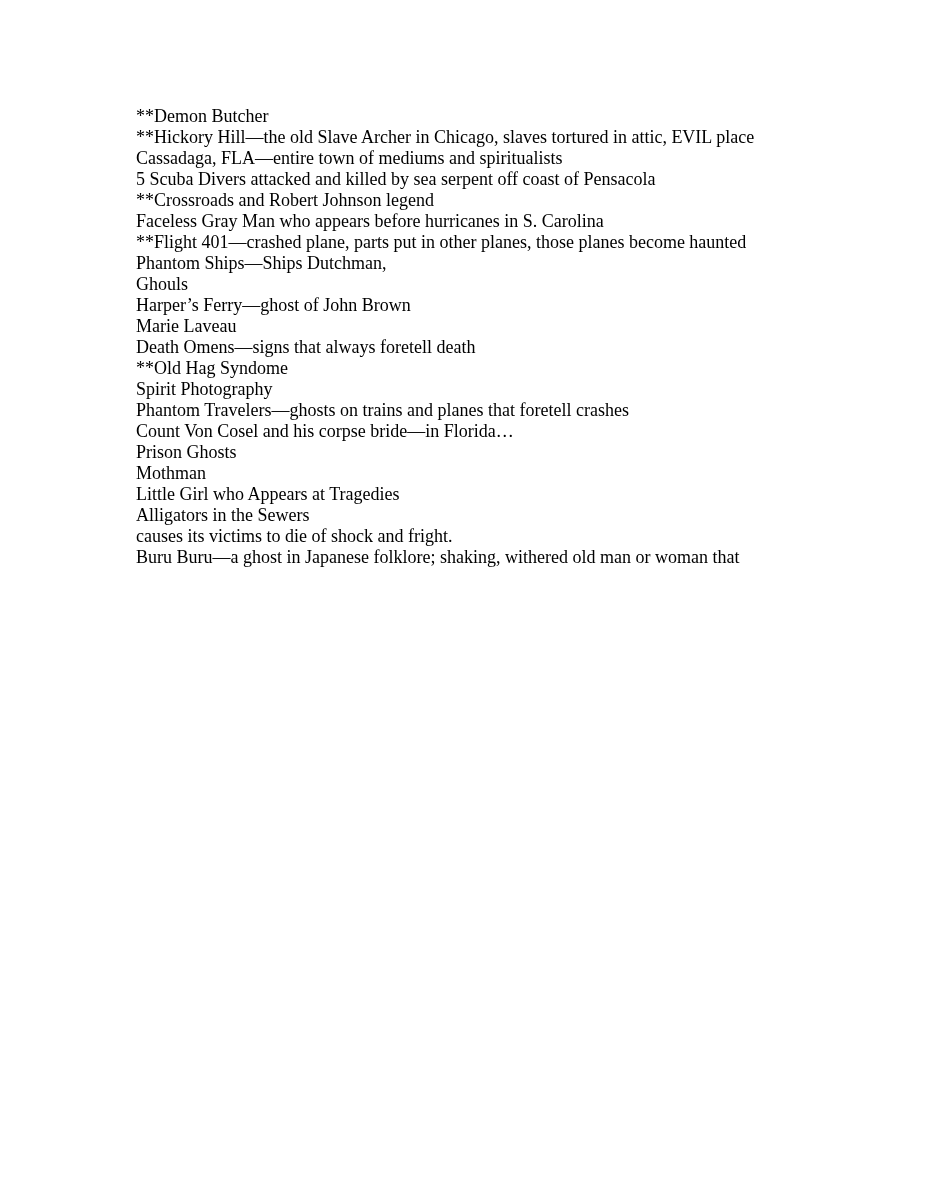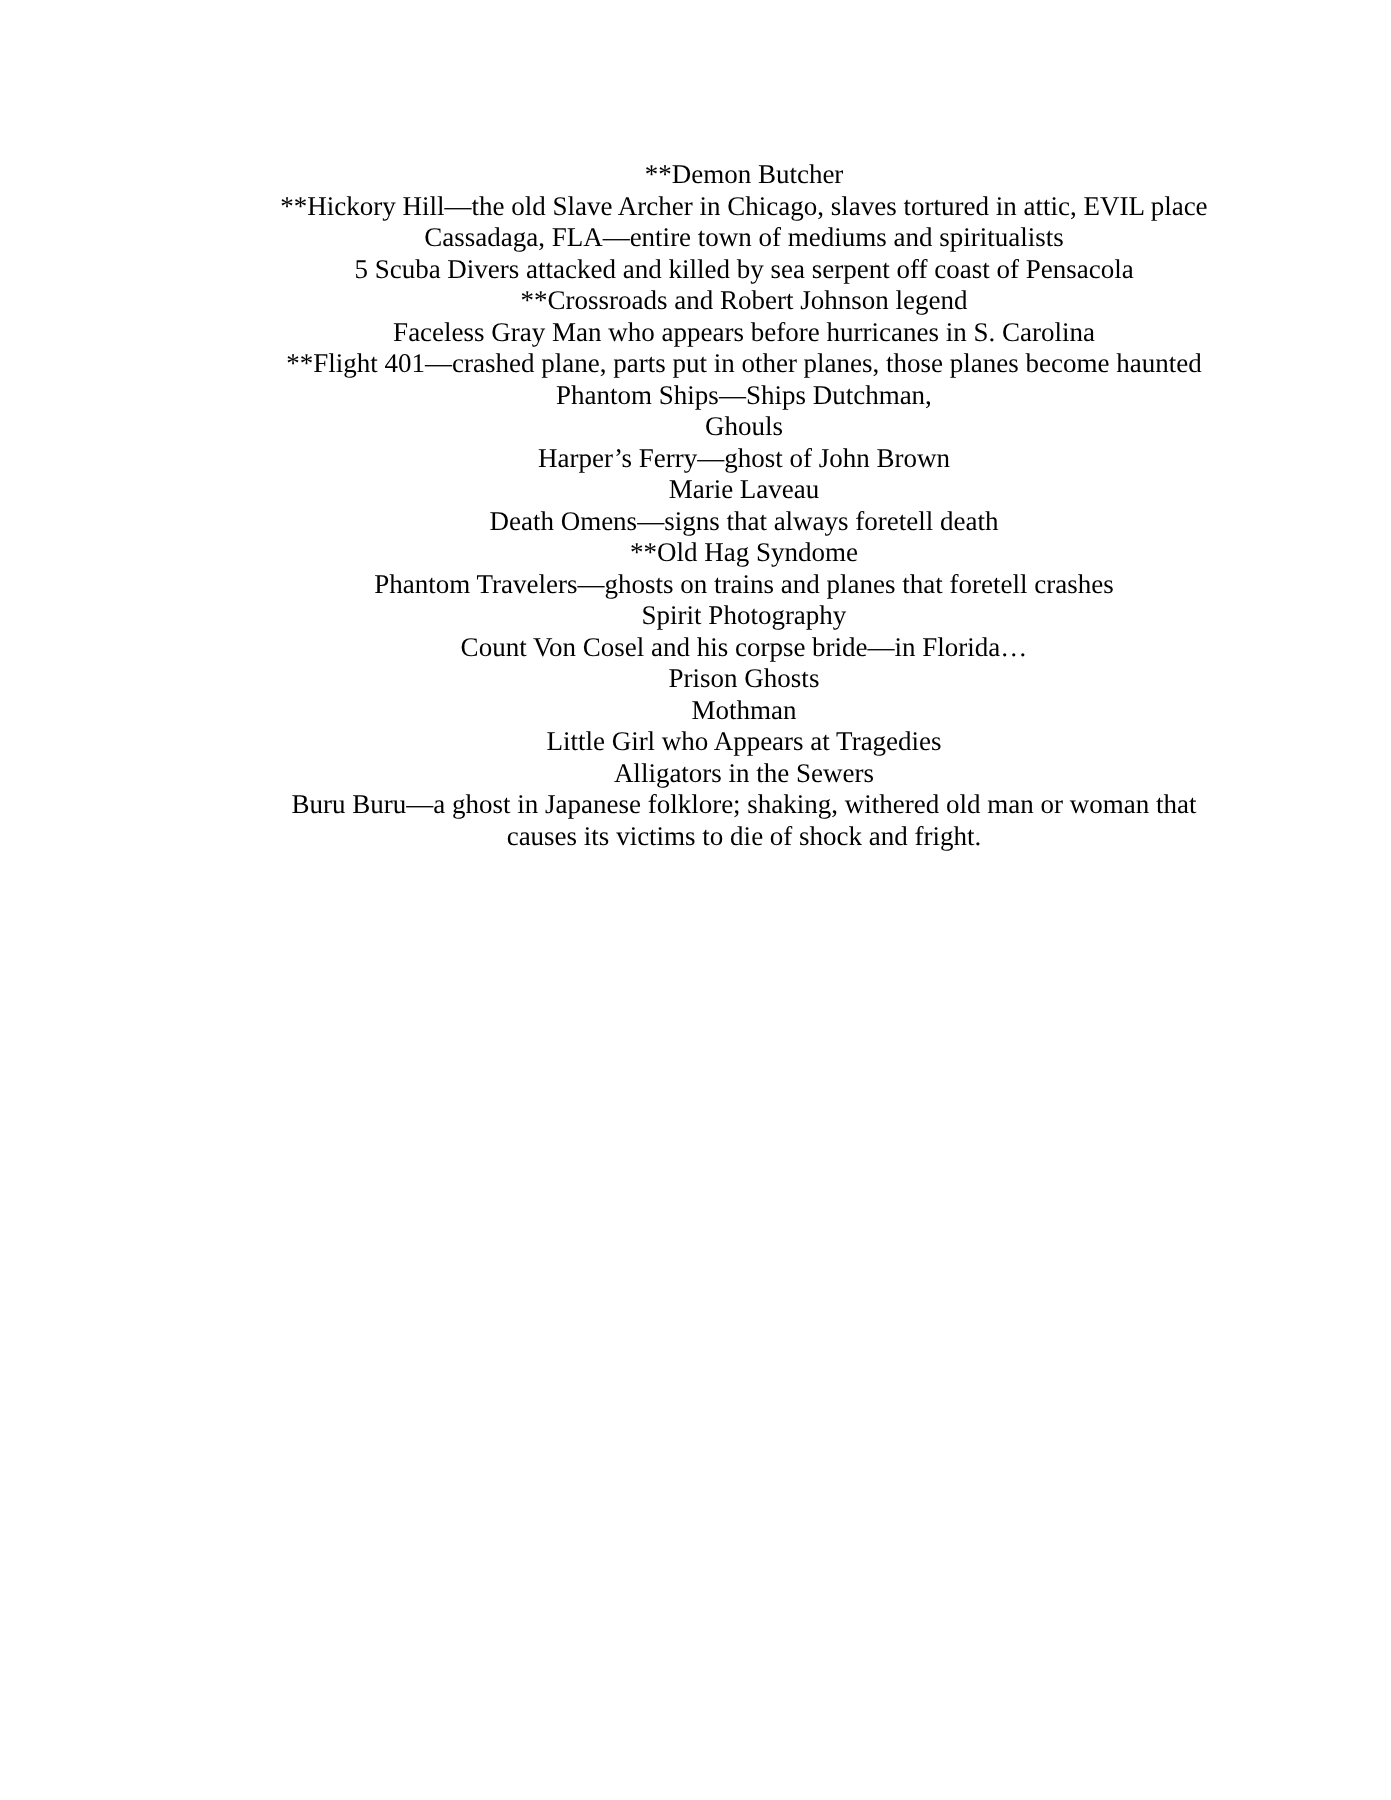--- a/index.html
+++ b/index.html
@@ -22,44 +22,43 @@
     top: 106px;
     width: 720px;
     color: #000000;
     font-size: 18px;
     line-height: 21px;
     letter-spacing: 0;
   }
   .line {
     white-space: pre;
     min-height: 21px;
-    text-align: center;
   }
 </style>
 </head>
 <body>
 
 <div class="page" style="background: rgb(255, 255, 255); color: rgb(0, 0, 0);">
   <div class="doc">
       <div class="line">**Demon Butcher</div>
       <div class="line">**Hickory Hill—the old Slave Archer in Chicago, slaves tortured in attic, EVIL place</div>
       <div class="line">Cassadaga, FLA—entire town of mediums and spiritualists</div>
       <div class="line">5 Scuba Divers attacked and killed by sea serpent off coast of Pensacola</div>
       <div class="line">**Crossroads and Robert Johnson legend</div>
       <div class="line">Faceless Gray Man who appears before hurricanes in S. Carolina</div>
       <div class="line">**Flight 401—crashed plane, parts put in other planes, those planes become haunted</div>
       <div class="line">Phantom Ships—Ships Dutchman,</div>
       <div class="line">Ghouls</div>
       <div class="line">Harper’s Ferry—ghost of John Brown</div>
       <div class="line">Marie Laveau</div>
       <div class="line">Death Omens—signs that always foretell death</div>
       <div class="line">**Old Hag Syndome</div>
+      <div class="line">Spirit Photography</div>
       <div class="line">Phantom Travelers—ghosts on trains and planes that foretell crashes</div>
-      <div class="line">Spirit Photography</div>
       <div class="line">Count Von Cosel and his corpse bride—in Florida…</div>
       <div class="line">Prison Ghosts</div>
       <div class="line">Mothman</div>
       <div class="line">Little Girl who Appears at Tragedies</div>
       <div class="line">Alligators in the Sewers</div>
+      <div class="line">causes its victims to die of shock and fright.</div>
       <div class="line">Buru Buru—a ghost in Japanese folklore; shaking, withered old man or woman that</div>
-      <div class="line">causes its victims to die of shock and fright.</div>
     </div>
 </div>
 
 </body></html>

